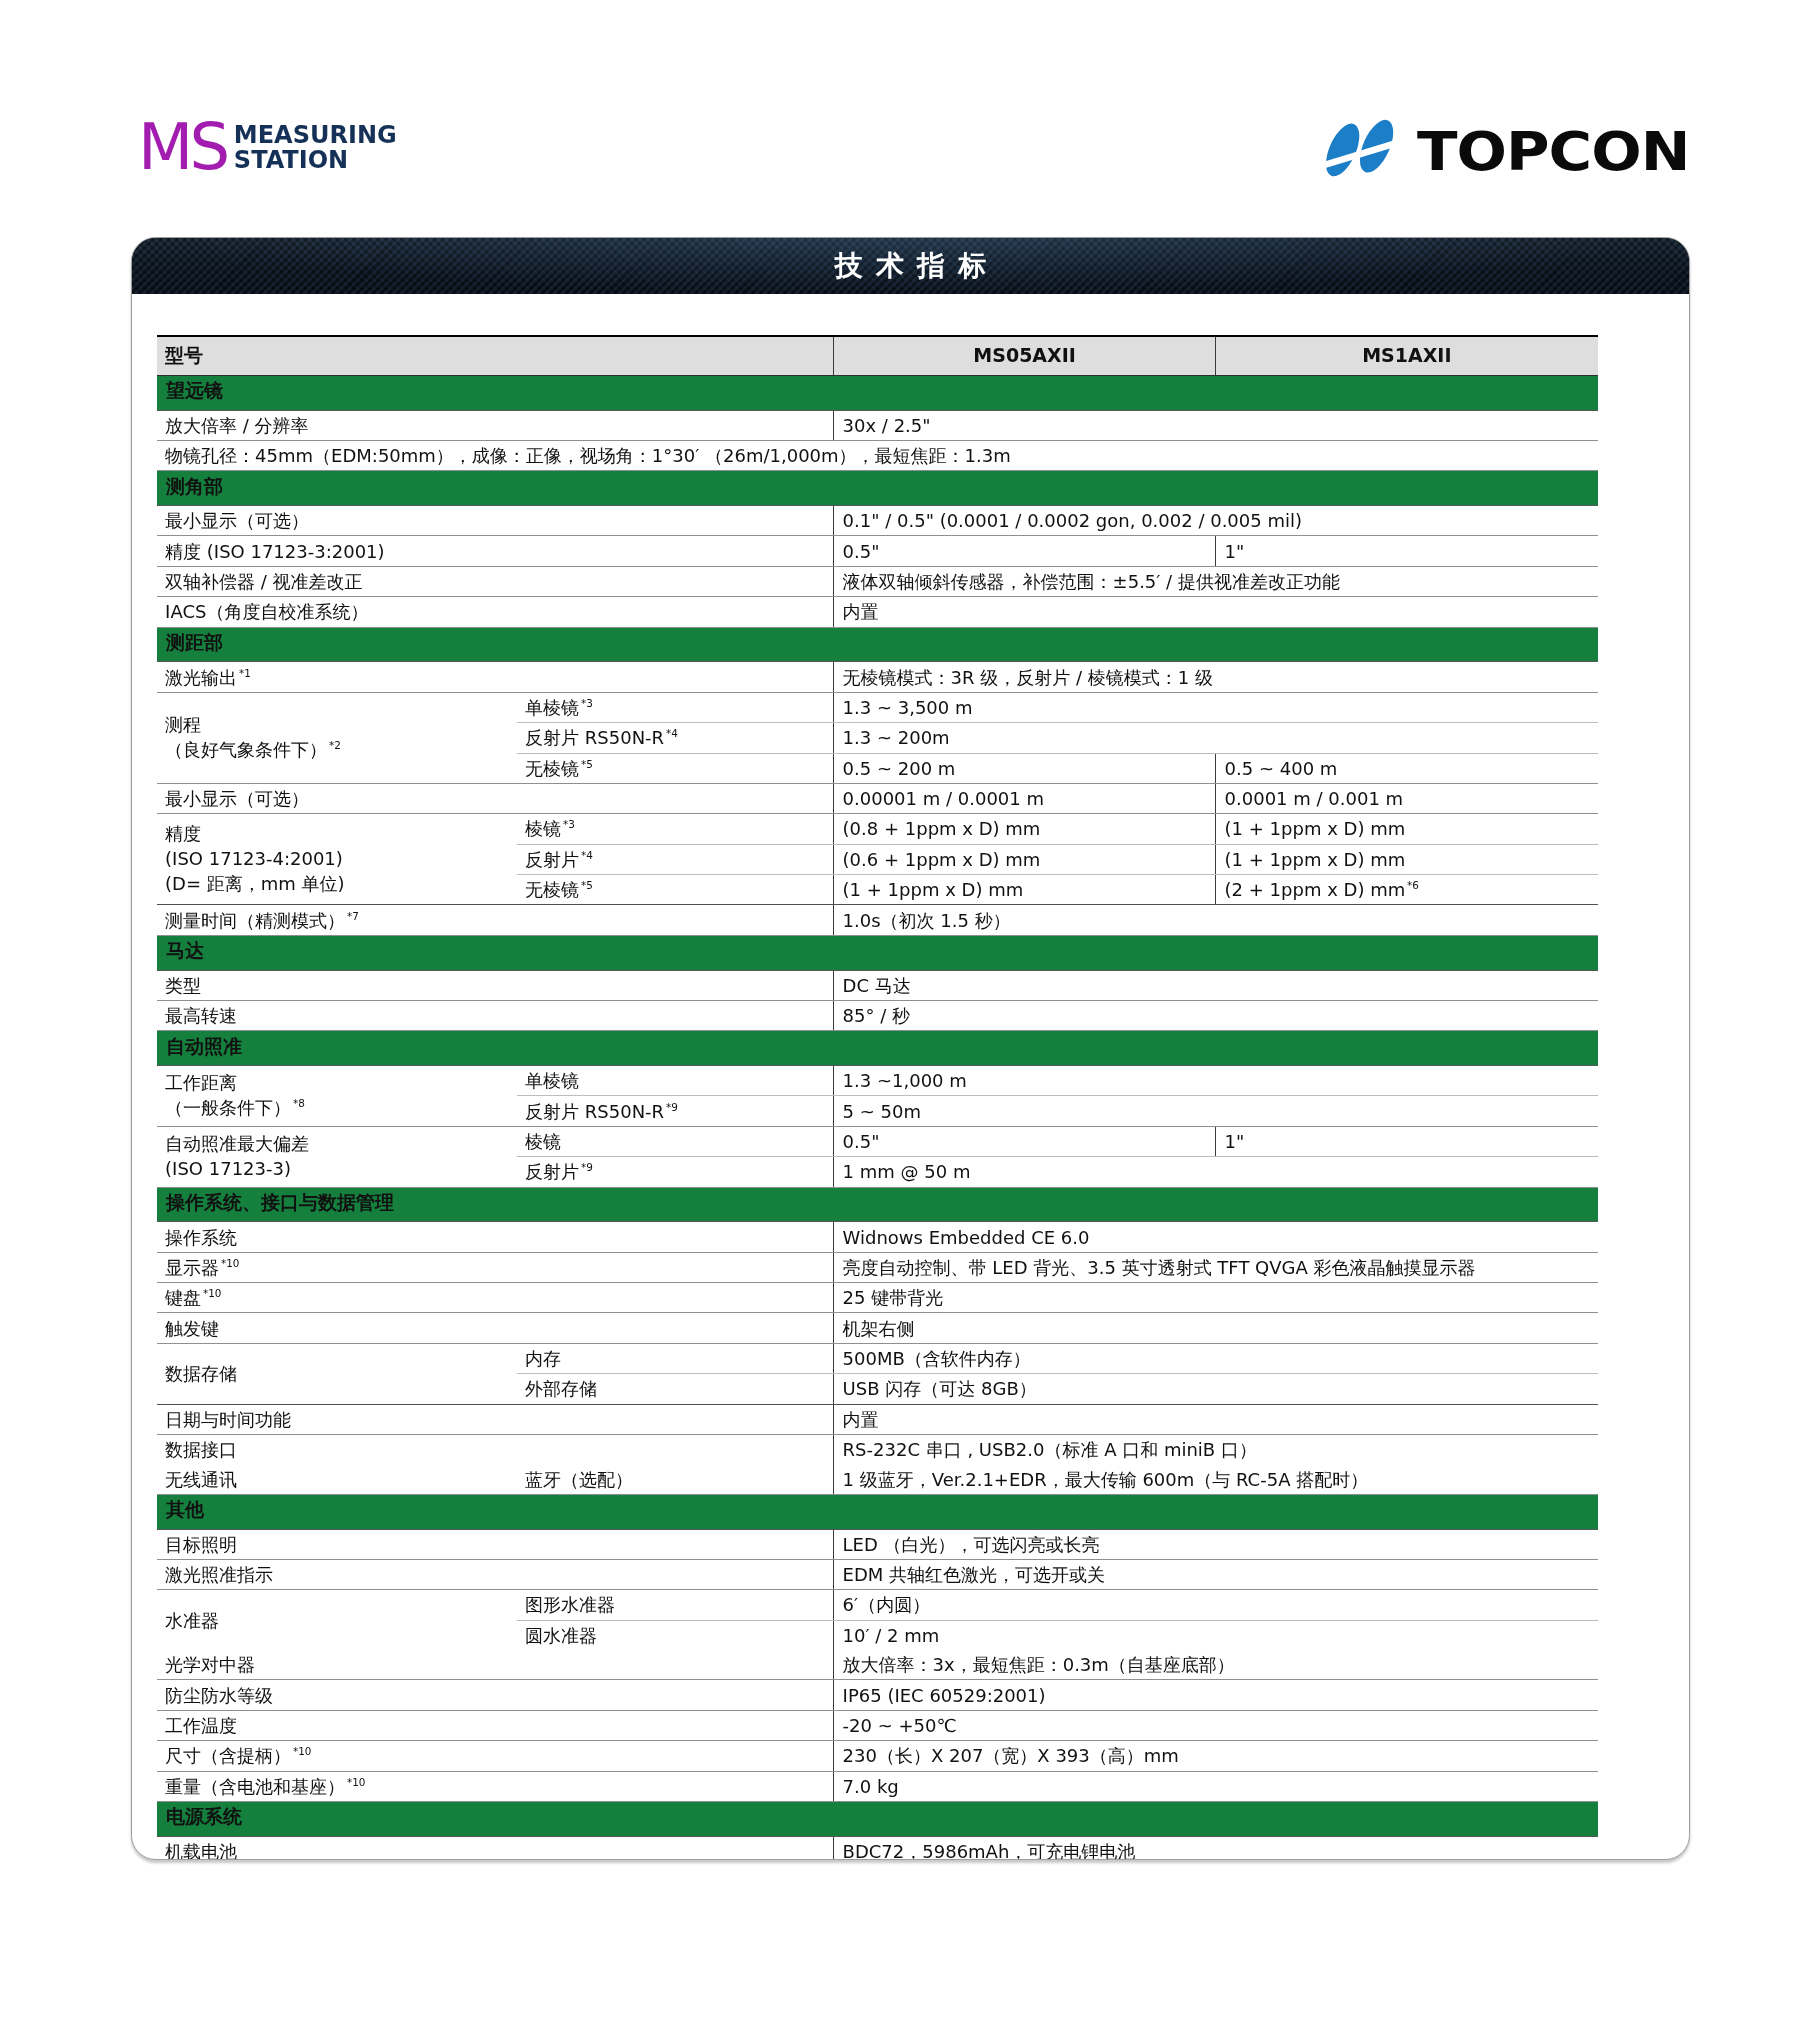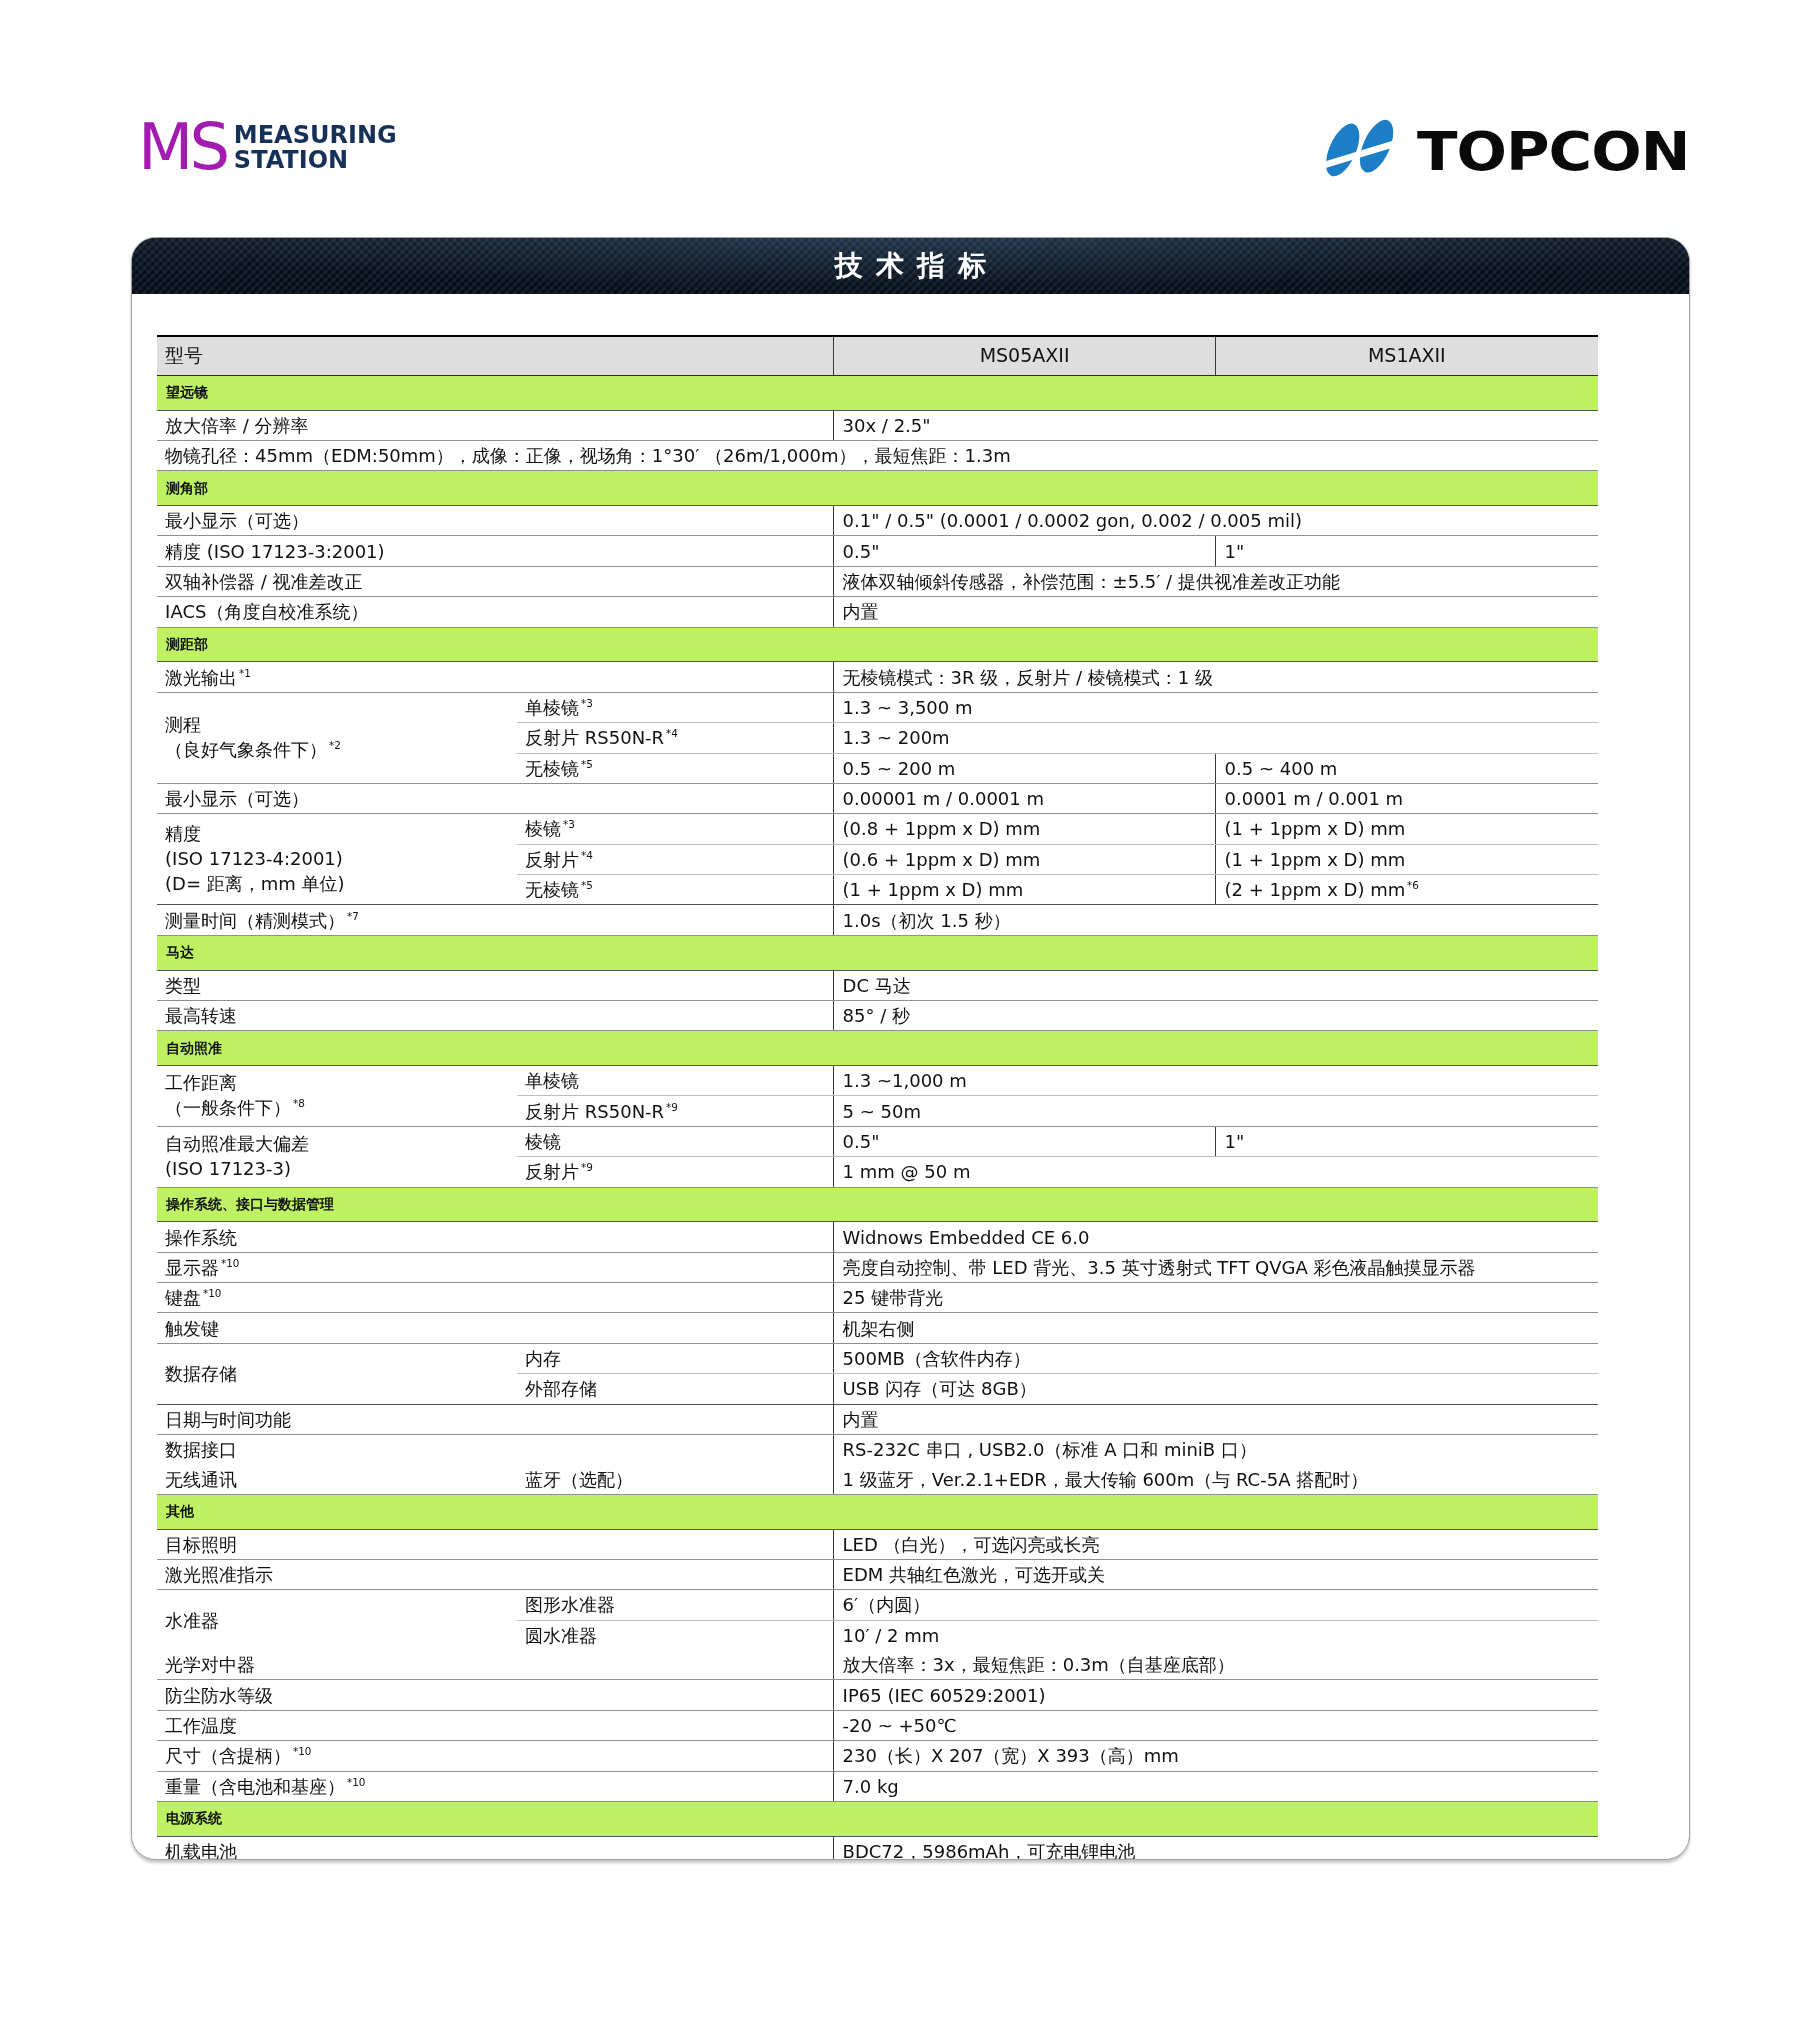--- a/index.html
+++ b/index.html
@@ -35,25 +35,25 @@
   .card-body{padding:41px 0 0 24.6px;}
   
   table.spec{border-collapse:collapse;table-layout:fixed;width:1441px;}
   table.spec td{
     font-size:18px;padding:1.9px 8.5px;height:25.6px;vertical-align:middle;color:#111;
     border-bottom:0.9px solid #8f8f8f;overflow:hidden;white-space:nowrap;
   }
   .line{line-height:21px;}
   sup{font-size:10.4px;vertical-align:super;line-height:0;margin-left:1.9px;}
   tr.section td{
-    background:#bef264;font-weight:bold;font-size:14px;height:30px;
-    border-top:1.9px solid #161616;border-bottom:1.9px solid #565656;padding-left:9.5px;
+    background:#15803d;font-weight:bold;font-size:19px;height:30px;
+    border-top:1.9px solid #161616;border-bottom:1.9px solid #565656;padding-left:9.5px;font-family:Liberation Mono, monospace;
   }
   tr.models td{
-    background:#dedede;font-weight:normal;font-size:19px;height:34px;
+    background:#dedede;font-weight:bold;font-size:19px;height:34px;
     border-top:2.8px solid #000;border-bottom:1.9px solid #2e2e2e;margin-top:32px;
   }
   td.lbl{padding-left:9.5px;}
   td.full{padding-left:9.5px;}
   td.v1,td.v2,td.vs{border-left:1.9px solid #3a3a3a;}
   td.center{text-align:center;}
   tr.gb td{border-bottom:0.9px solid #bdbdbd;}
   tr.nb td{border-bottom:none;}
   tr.hb td{border-bottom:1.9px solid #4f4f4f;}
   td.bfull{border-bottom:0.9px solid #8f8f8f !important;}

